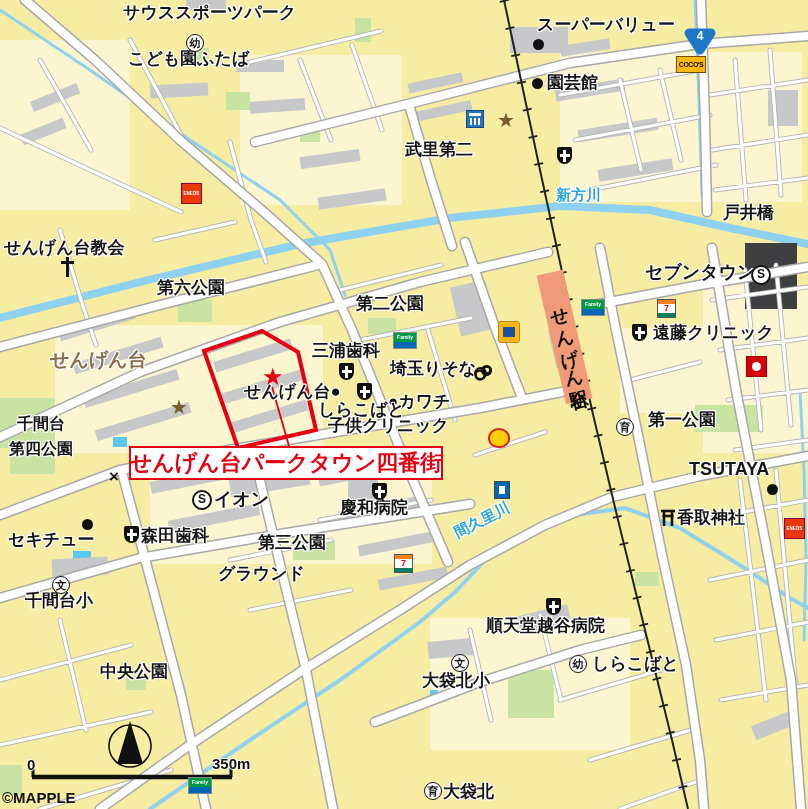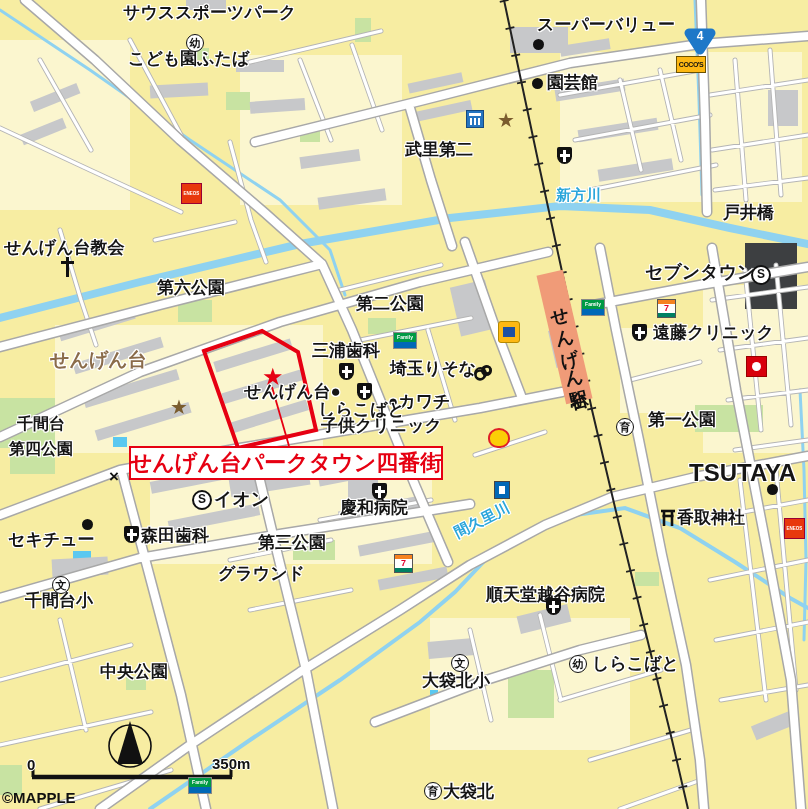--- a/index.html
+++ b/index.html
@@ -1,20 +1,20 @@
 <!DOCTYPE html>
 <html><head>
 <meta charset="utf-8">
 <style>
   html,body{margin:0;padding:0;background:#e5e5e5;}
   #stage{position:relative;width:808px;height:809px;overflow:hidden;background:#F7EDA2;
          font-family:"Liberation Sans","DejaVu Sans",sans-serif;}
   #basemap{position:absolute;left:0;top:0;}
   .lbl{position:absolute;font-weight:bold;font-size:16px;line-height:1.1;color:#151515;white-space:nowrap;
-       text-shadow:-1px 0 #fff,1px 0 #fff,0 -1px #fff,0 1px #fff,-1px -1px #fff,1px 1px #fff,-1px 1px #fff,1px -1px #fff;}.sz15{font-size:15px}.sz17{font-size:17px}.sz18{font-size:18px}.sz20{font-size:24px}
+       text-shadow:-1px 0 #fff,1px 0 #fff,0 -1px #fff,0 1px #fff,-1px -1px #fff,1px 1px #fff,-1px 1px #fff,1px -1px #fff;}.sz15{font-size:15px}.sz17{font-size:17px}.sz18{font-size:18px}.sz20{font-size:18px}
   .brown{color:#8A6B4A;font-size:19px}
   .blue{color:#2BA6DB}
   .star{position:absolute;color:#7A5C2E;font-size:20px;line-height:1;text-shadow:none}
   .star.red{color:#E60012;font-size:24px}
   .dot{position:absolute;width:11px;height:11px;border-radius:50%;background:#111}
   .circ{position:absolute;width:16px;height:16px;border:1.5px solid #111;border-radius:50%;background:#fff;
         font-size:11px;font-weight:bold;line-height:16px;text-align:center;color:#111}
   .circS{position:absolute;width:16px;height:16px;border:2px solid #111;border-radius:50%;background:#fff;
         font-size:12px;font-weight:bold;line-height:15px;text-align:center;color:#111}
   .hosp{position:absolute;width:15px;height:17px;background:#111;border-radius:2px 2px 8px 8px}
@@ -220,38 +220,38 @@
 <div class="lbl sz17" style="left:723px;top:204px">戸井橋</div>
 <div class="lbl sz17" style="left:4px;top:239px">せんげん台教会</div>
 <div class="lbl sz17" style="left:157px;top:279px">第六公園</div>
 <div class="lbl sz17" style="left:356px;top:295px">第二公園</div>
 <div class="lbl brown" style="left:50px;top:350px">せんげん台</div>
 <div class="lbl sz17" style="left:312px;top:342px">三浦歯科</div>
 <div class="lbl sz17" style="left:390px;top:360px">埼玉りそな</div>
 <div class="lbl sz17" style="left:244px;top:383px">せんげん台●</div>
 <div class="lbl sz17" style="left:388px;top:393px">●カワチ</div>
 <div class="lbl sz17" style="left:318px;top:401px">しらこばと</div>
-<div class="lbl sz17" style="left:321px;top:417px">子供クリニック</div>
+<div class="lbl sz17" style="left:328px;top:417px">子供クリニック</div>
 <div class="lbl sz18" style="left:645px;top:263px">セブンタウン</div>
 <div class="lbl sz17" style="left:653px;top:324px">遠藤クリニック</div>
 <div class="lbl sz17" style="left:648px;top:411px">第一公園</div>
 <div class="lbl sz20" style="left:689px;top:460px">TSUTAYA</div>
 <div class="lbl sz17" style="left:677px;top:509px">香取神社</div>
 <div class="lbl" style="left:17px;top:415px">千間台</div>
 <div class="lbl" style="left:9px;top:440px">第四公園</div>
 <div class="lbl sz18" style="left:214px;top:490px">イオン</div>
 <div class="lbl sz17" style="left:8px;top:531px">セキチュー</div>
 <div class="lbl sz17" style="left:141px;top:527px">森田歯科</div>
 <div class="lbl sz17" style="left:258px;top:534px">第三公園</div>
 <div class="lbl sz17" style="left:340px;top:499px">慶和病院</div>
 <div class="lbl sz15 blue" style="left:452px;top:512px;transform:rotate(-27deg)">間久里川</div>
 <div class="lbl sz17" style="left:25px;top:592px">千間台小</div>
 <div class="lbl sz17" style="left:218px;top:565px">グラウンド</div>
 <div class="lbl sz17" style="left:100px;top:663px">中央公園</div>
-<div class="lbl sz17" style="left:486px;top:586px">順天堂越谷病院</div>
+<div class="lbl sz17" style="left:486px;top:617px">順天堂越谷病院</div>
 <div class="lbl sz17" style="left:422px;top:672px">大袋北小</div>
 <div class="lbl sz17" style="left:592px;top:655px">しらこばと</div>
 <div class="lbl sz17" style="left:443px;top:783px">大袋北</div>
 
 <div class="hl-box">
   <span>せんげん台パークタウン四番街</span>
 </div>
 
 <span class="star" style="left:497px;top:110px">★</span>
 <span class="star" style="left:170px;top:397px">★</span>

